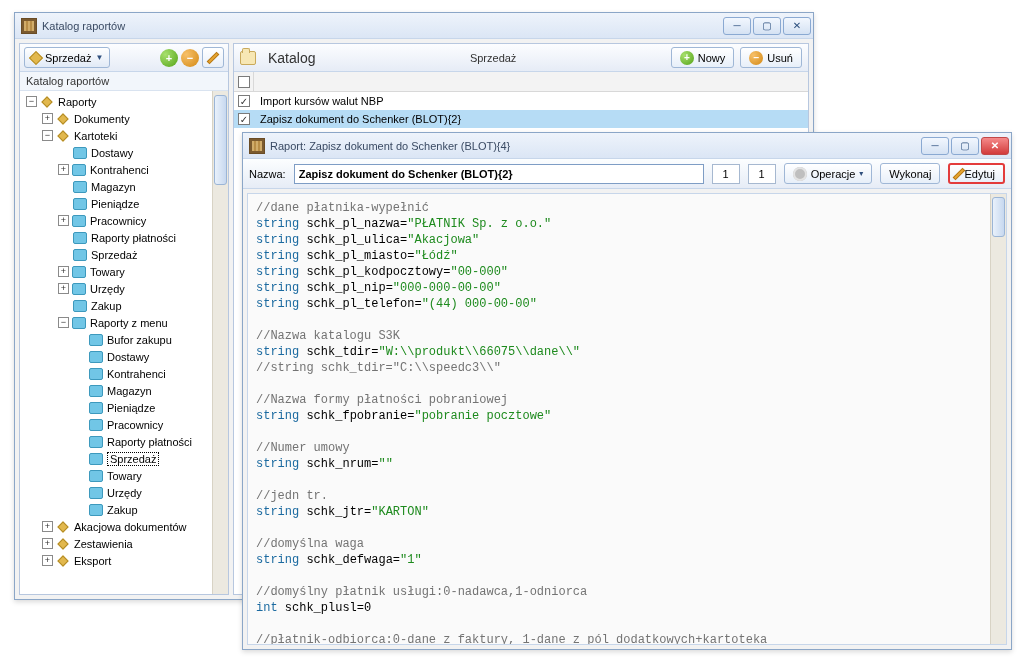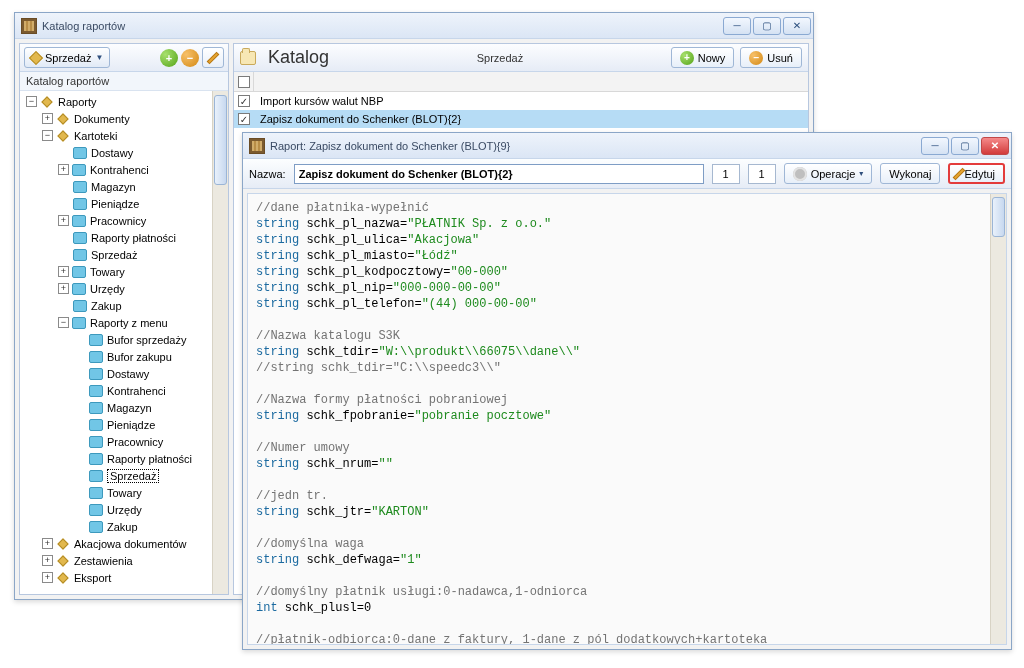--- a/index.html
+++ b/index.html
@@ -232,21 +232,21 @@
   }
 
   
   .right-header {
     height: 28px;
     background: linear-gradient(to bottom,#fcfdff,#e6ecf6);
     border-bottom:1px solid #c7d6ea;
     display:flex;align-items:center;
     padding:0 6px; gap:6px;
   }
-  .right-header .big-title { font-size:18px; color:#333; margin-left:6px;}
+  .right-header .big-title { font-size:14px; color:#333; margin-left:6px;}
   .right-header .subtitle { flex:1; text-align:center; color:#333;}
   .btn {
     height: 21px;
     padding: 0 8px;
     border: 1px solid #9fb7d6;
     border-radius: 3px;
     background: linear-gradient(to bottom,#fff,#e7eff9);
     display: inline-flex;
     align-items:center;
     gap:4px;
@@ -405,25 +405,20 @@
           </div>
           <div class="tree-item" style="padding-left: 36px;">
             <span class="blank-exp"></span>
             <span class="node-icon"></span>
             <span class="label">Zakup</span>
           </div>
           <div class="tree-item" style="padding-left: 36px;">
             <span class="exp">−</span>
             <span class="node-icon"></span>
             <span class="label">Raporty z menu</span>
-          </div>
-          <div class="tree-item" style="padding-left: 52px;">
-            <span class="blank-exp"></span>
-            <span class="node-icon"></span>
-            <span class="label">Bufor sprzedaży</span>
           </div>
           <div class="tree-item" style="padding-left: 52px;">
             <span class="blank-exp"></span>
             <span class="node-icon"></span>
             <span class="label">Bufor zakupu</span>
           </div>
           <div class="tree-item" style="padding-left: 52px;">
             <span class="blank-exp"></span>
             <span class="node-icon"></span>
             <span class="label">Dostawy</span>
@@ -527,21 +522,21 @@
             <div class="namecol">Zapisz dokument do Schenker (BLOT){2}</div>
           </div>
         </div>
     </div>
   </div>
 </div>
 
 <div class="window win-report">
   <div class="titlebar">
     <span class="appicon"></span>
-    <span class="title-text">Raport: Zapisz dokument do Schenker (BLOT){9}</span>
+    <span class="title-text">Raport: Zapisz dokument do Schenker (BLOT){4}</span>
     <div class="win-controls">
       <div class="win-btn">─</div>
       <div class="win-btn">▢</div>
       <div class="win-btn close-red">✕</div>
     </div>
   </div>
   <div class="report-toolbar">
     <span class="lbl">Nazwa:</span>
     <input class="text-input" value="Zapisz dokument do Schenker (BLOT){2}" style="">
     <div class="num-box">1</div>

